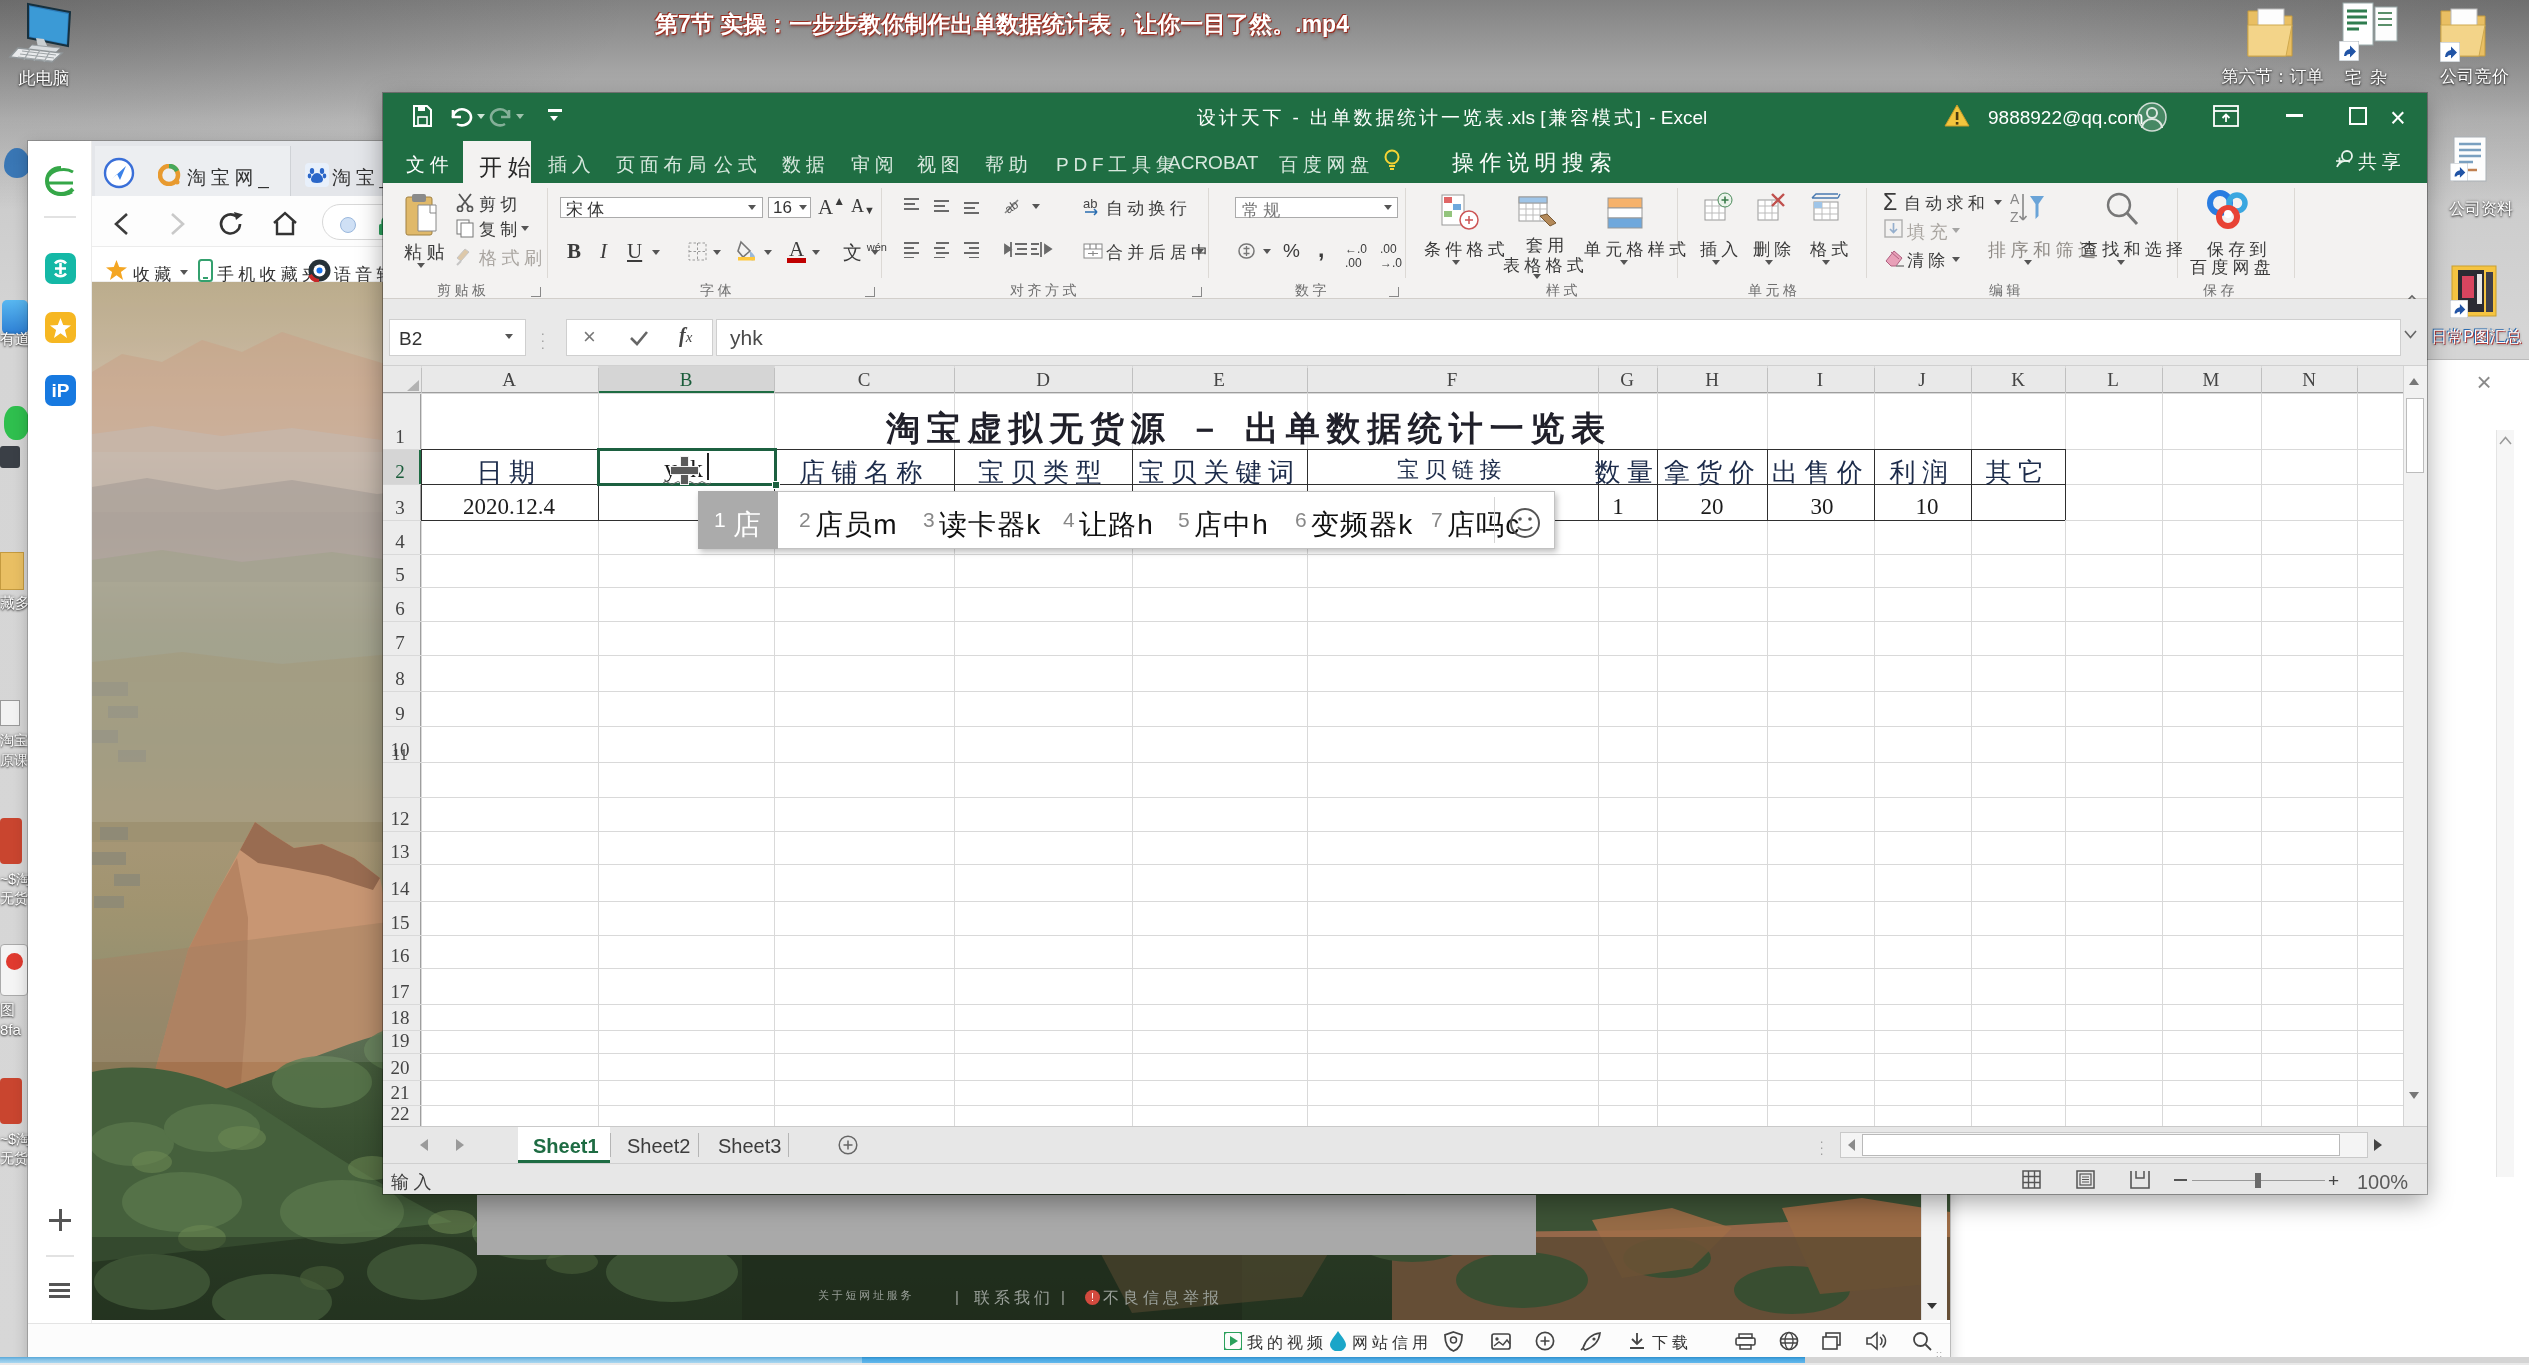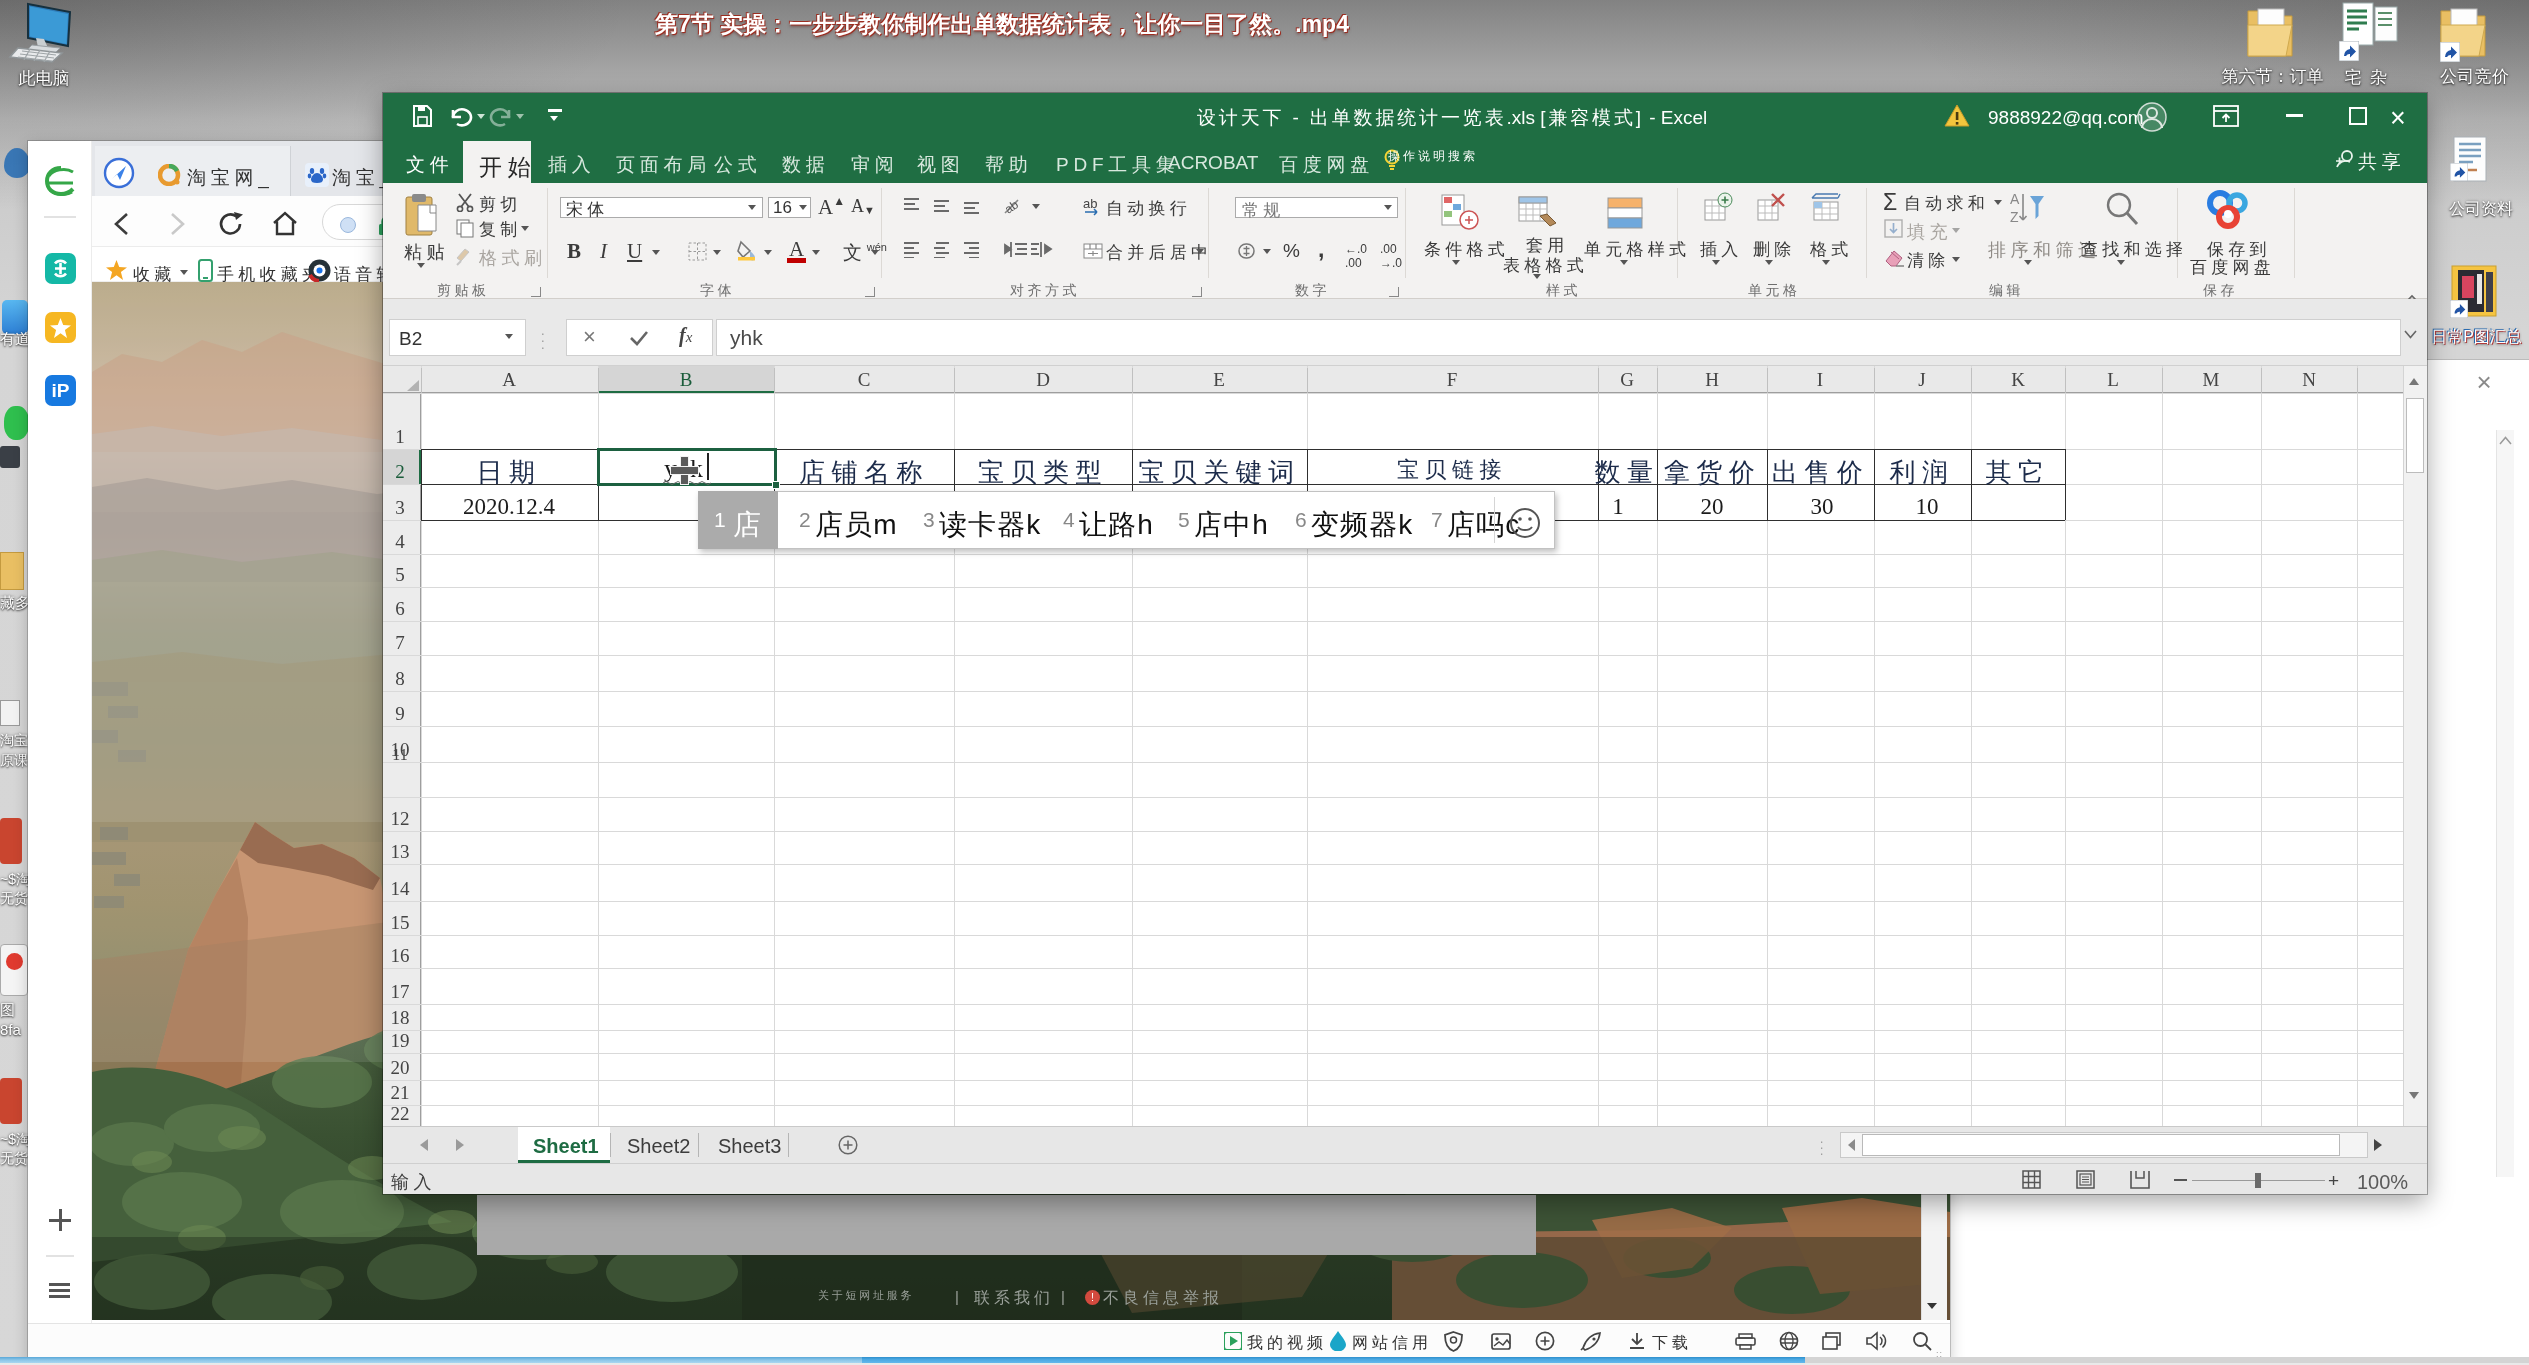--- a/index.html
+++ b/index.html
@@ -407,21 +407,21 @@
 <div class="a ck" style="left:851px;top:152px;font-size:19px;color:#d8e8de">审阅</div>
 <div class="a ck" style="left:917px;top:152px;font-size:19px;color:#d8e8de">视图</div>
 <div class="a ck" style="left:985px;top:152px;font-size:19px;color:#d8e8de">帮助</div>
 <div class="a ck" style="left:1056px;top:152px;font-size:19px;color:#d8e8de">PDF<span style="letter-spacing:.25em">工具集</span></div>
 <div class="a" style="left:1168px;top:152px;font-size:19px;color:#d8e8de">ACROBAT</div>
 <div class="a ck" style="left:1279px;top:152px;font-size:19px;color:#d8e8de">百度网盘</div>
 <svg class="a" style="left:1383px;top:149px" width="18" height="23" viewBox="0 0 18 23">
       <circle cx="9" cy="8" r="6.5" fill="none" stroke="#f5d435" stroke-width="2"></circle>
       <path d="M6,17 h6 M7,20 h4" stroke="#f5d435" stroke-width="1.8"></path>
     </svg>
-<div class="a ck" style="left:1388px;top:148px;font-size:12px;color:#fbfdfb">操作说明搜索</div>
+<div class="a ck" style="left:1452px;top:148px;font-size:22px;color:#fbfdfb">操作说明搜索</div>
 <svg class="a" style="left:2335px;top:148px" width="20" height="20" viewBox="0 0 20 20">
       <circle cx="12" cy="8" r="5" fill="none" stroke="#e9f3ec" stroke-width="1.8"></circle>
       <path d="M2,19 a9,8 0 0 1 13,-5 M1,13 h7 M4.5,9.5 v7" stroke="#e9f3ec" stroke-width="1.7" fill="none"></path>
     </svg>
 <div class="a ck" style="left:2358px;top:149px;font-size:19px;color:#f2f7f3">共享</div>
 
 <div class="a" style="left:383px;top:183px;width:2044px;height:116px;background:#f3f2f1;border-bottom:1px solid #d2cfcb"></div>
 
 <div class="a" style="left:547px;top:188px;width:1px;height:90px;background:#dcd9d5"></div>
 <div class="a" style="left:881px;top:188px;width:1px;height:90px;background:#dcd9d5"></div>
@@ -765,20 +765,21 @@
 <div class="a bl" style="left:954px;top:449px;width:1px;height:71px"></div>
 <div class="a bl" style="left:1132px;top:449px;width:1px;height:71px"></div>
 <div class="a bl" style="left:1307px;top:449px;width:1px;height:71px"></div>
 <div class="a bl" style="left:1598px;top:449px;width:1px;height:71px"></div>
 <div class="a bl" style="left:1657px;top:449px;width:1px;height:71px"></div>
 <div class="a bl" style="left:1767px;top:449px;width:1px;height:71px"></div>
 <div class="a bl" style="left:1874px;top:449px;width:1px;height:71px"></div>
 <div class="a bl" style="left:1971px;top:449px;width:1px;height:71px"></div>
 <div class="a bl" style="left:2065px;top:449px;width:1px;height:71px"></div>
 
+<div class="a" style="left:339px;top:406px;width:1820px;text-align:center;font-size:34px;font-weight:bold;letter-spacing:.2em;color:#20202a">淘宝虚拟无货源 －  出单数据统计一览表</div>
 <div class="a ck" style="left:466px;top:455px;width:86px;text-align:center;font-size:26px;color:#1c2b4a">日期</div>
 <div class="a ck" style="left:788px;top:455px;width:152px;text-align:center;font-size:26px;color:#1c2b4a">店铺名称</div>
 <div class="a ck" style="left:967px;top:455px;width:152px;text-align:center;font-size:26px;color:#1c2b4a">宝贝类型</div>
 <div class="a ck" style="left:1127px;top:455px;width:185px;text-align:center;font-size:26px;color:#1c2b4a">宝贝关键词</div>
 <div class="a ck" style="left:1376px;top:455px;width:152px;text-align:center;font-size:22px;color:#1c2b4a">宝贝链接</div>
 <div class="a ck" style="left:1584px;top:455px;width:86px;text-align:center;font-size:26px;color:#1c2b4a">数量</div>
 <div class="a ck" style="left:1653px;top:455px;width:119px;text-align:center;font-size:26px;color:#1c2b4a">拿货价</div>
 <div class="a ck" style="left:1761px;top:455px;width:119px;text-align:center;font-size:26px;color:#1c2b4a">出售价</div>
 <div class="a ck" style="left:1879px;top:455px;width:86px;text-align:center;font-size:26px;color:#1c2b4a">利润</div>
 <div class="a ck" style="left:1975px;top:455px;width:86px;text-align:center;font-size:26px;color:#1c2b4a">其它</div>

